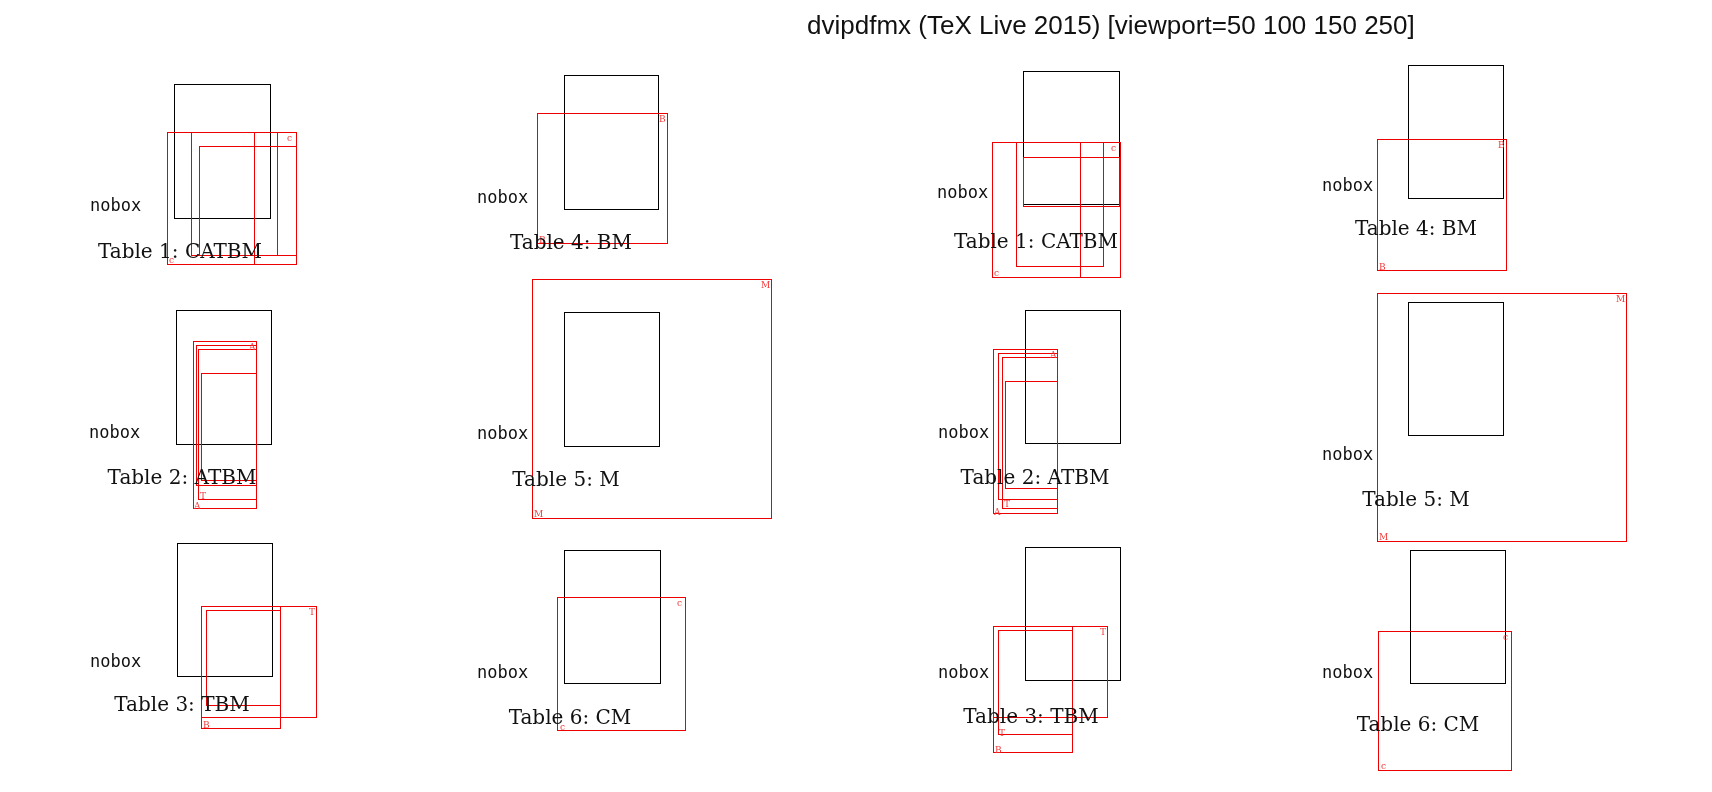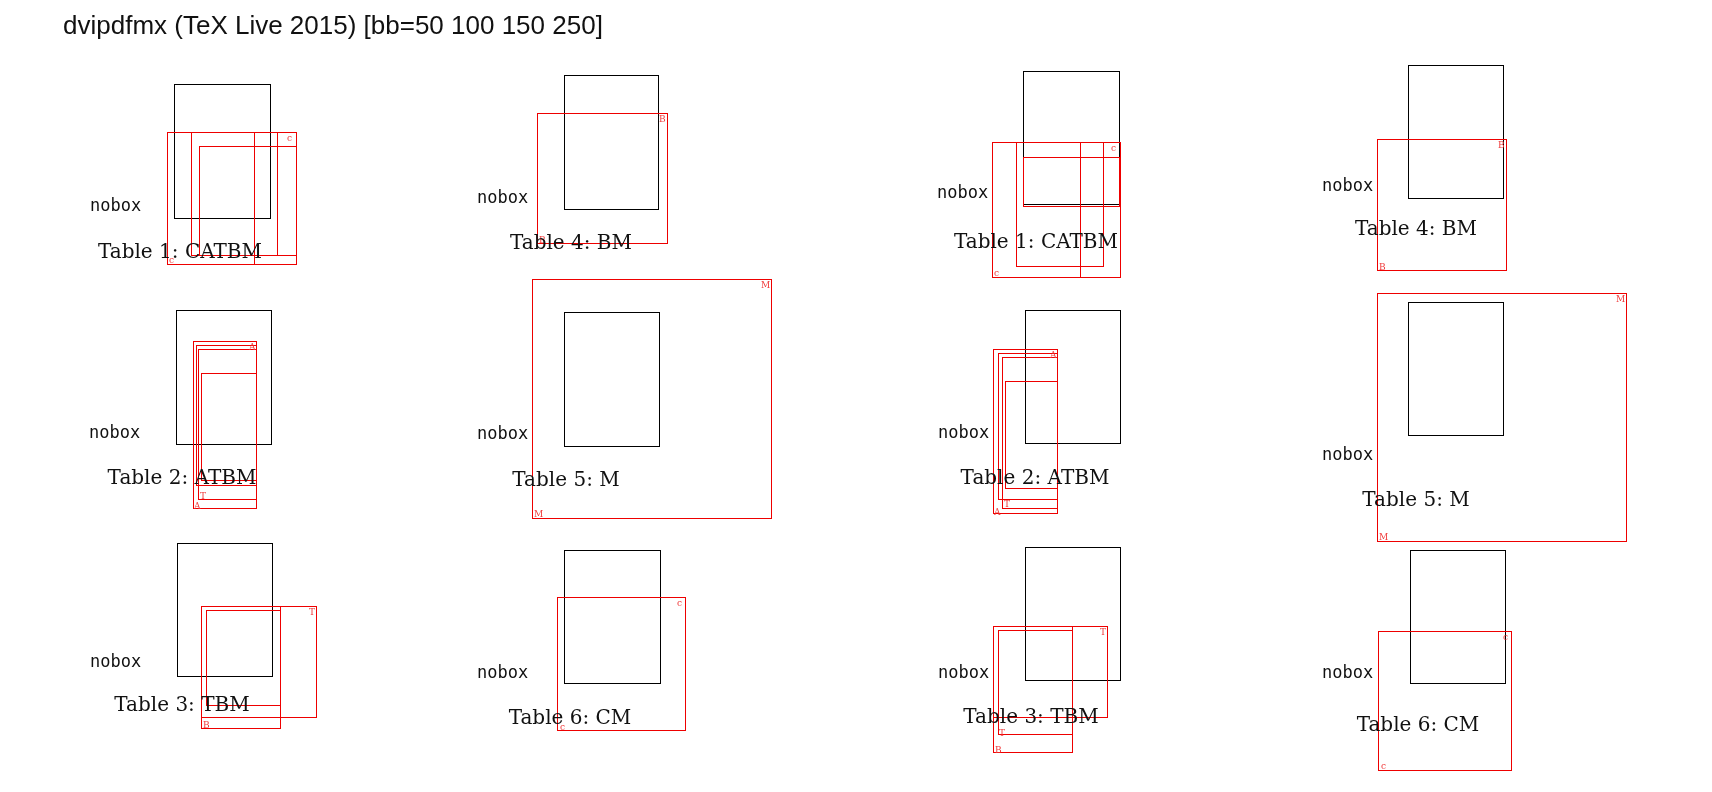--- a/index.html
+++ b/index.html
@@ -13,21 +13,21 @@
   .red{position:absolute;border:1px solid #ee0000;box-sizing:border-box;background:transparent;}
   .rlbl{position:absolute;font-family:"DejaVu Serif",serif;font-size:9px;line-height:9px;color:#f03a3a;}
   .nobox{position:absolute;font-family:"DejaVu Sans Mono",monospace;font-size:17px;line-height:17px;color:#111111;}
   .cap{position:absolute;transform:translateX(-50%);font-family:"DejaVu Serif",serif;
        font-size:20px;line-height:20px;color:#111111;white-space:nowrap;}
 </style>
 </head>
 <body>
 
 <div id="stage">
-  <div class="title title-left">dvipdfmx (TeX Live 2015) [bb=50 100 150 250]</div>
+  <div class="title title-right">dvipdfmx (TeX Live 2015) [viewport=50 100 150 250]</div>
 
 <div class="blk" style="left: 174px; top: 84px; width: 97px; height: 135px; border-color: rgb(0, 0, 0);"></div>
     <div class="red" style="left: 167px; top: 132px; width: 130px; height: 133px; border-color: rgb(238, 0, 0);"></div>
     <div class="red" style="left: 191px; top: 132px; width: 87px; height: 124px; border-color: rgb(238, 0, 0);"></div>
     <div class="red" style="left: 199px; top: 146px; width: 98px; height: 110px; border-color: rgb(238, 0, 0);"></div>
     <div class="red" style="left: 254px; top: 132px; width: 43px; height: 133px; border-color: rgb(238, 0, 0);"></div>
     <div class="rlbl" style="left: 287px; top: 134px;">c</div>
     <div class="rlbl" style="left: 169px; top: 256px;">c</div>
     <div class="nobox" style="left: 90px; top: 197px;">nobox</div>
     <div class="cap" style="left: 180px; top: 241px;">Table 1: CATBM</div>

